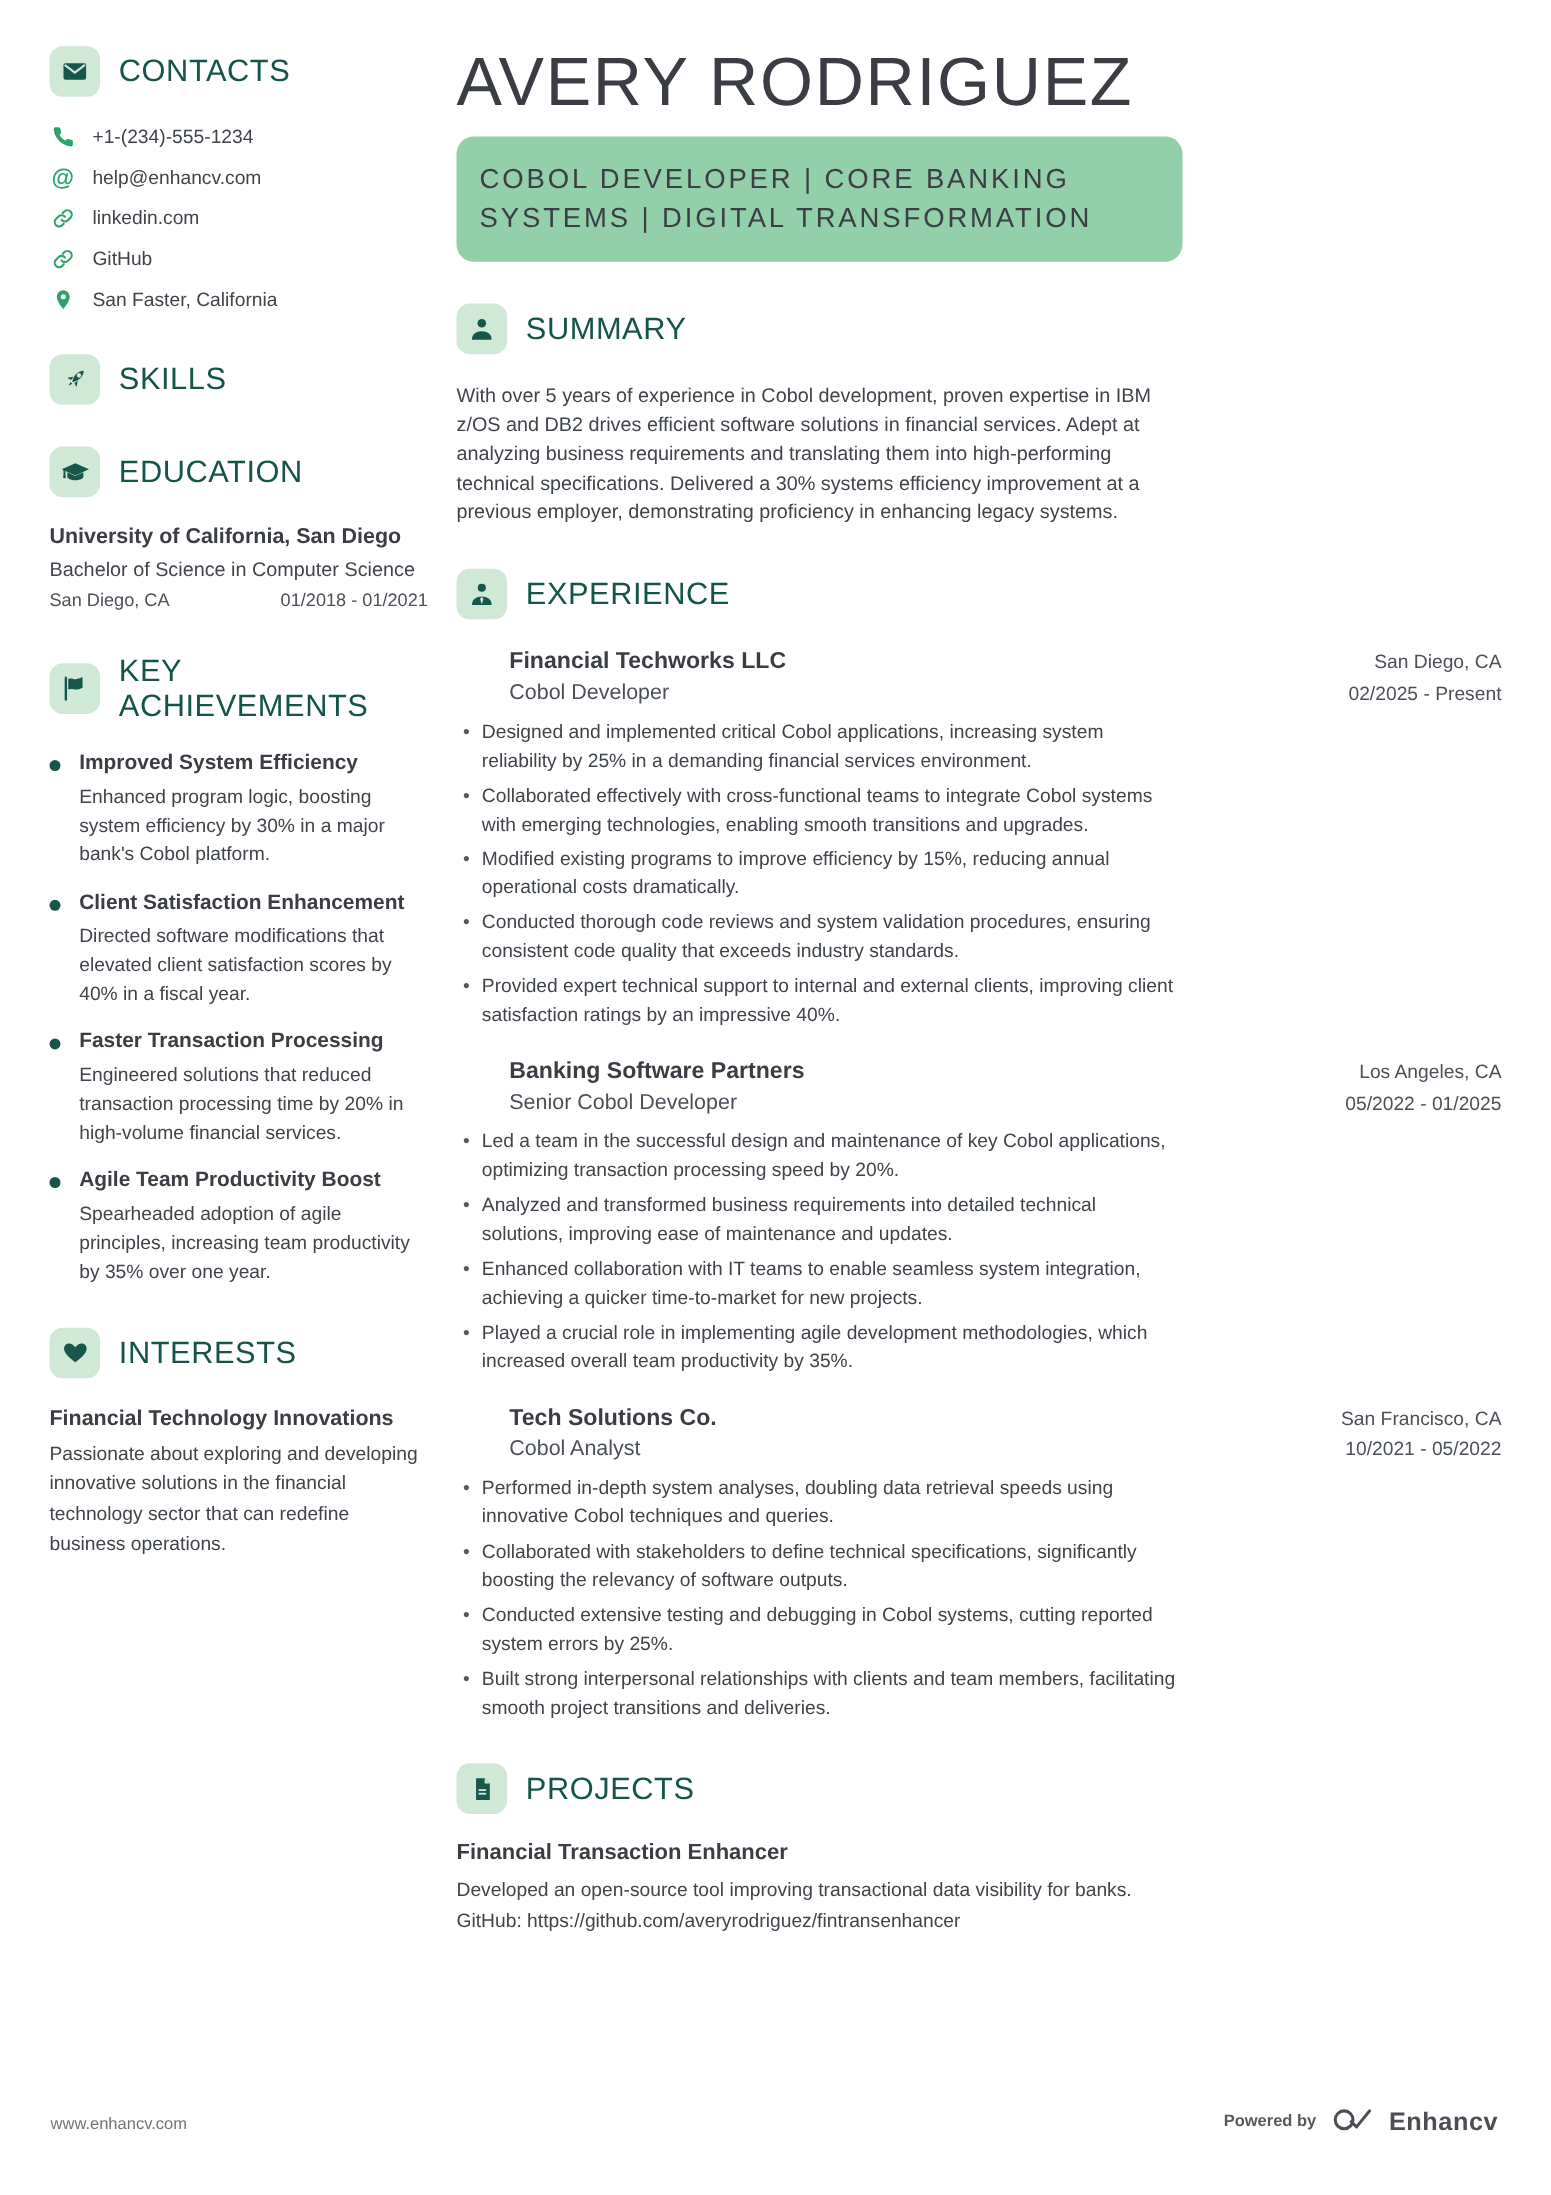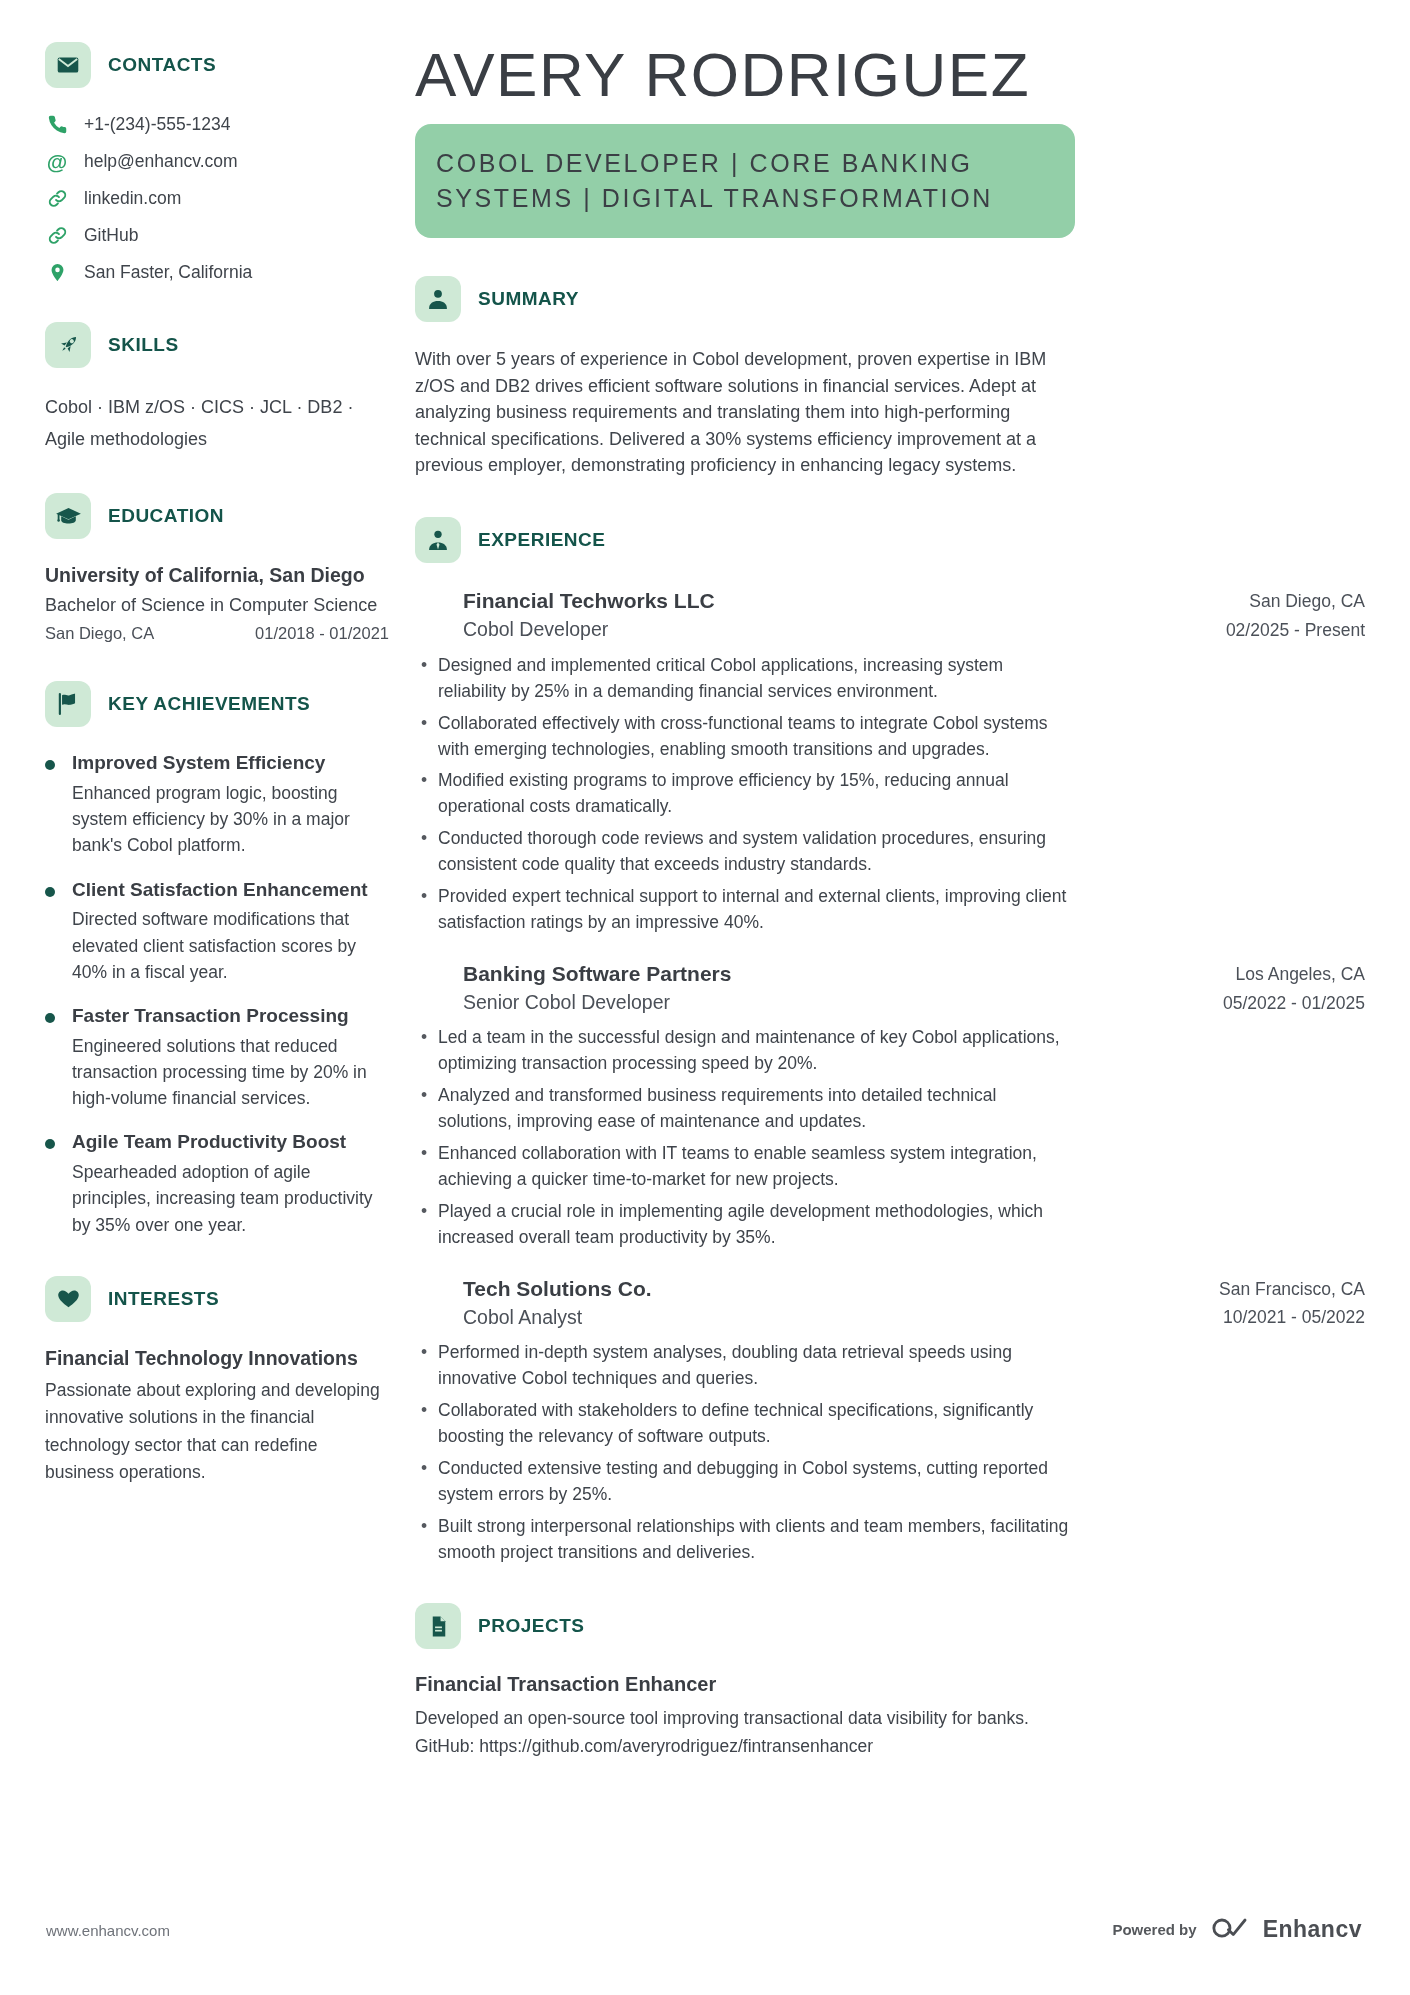--- a/index.html
+++ b/index.html
@@ -21,21 +21,21 @@
   }
   .page{display:flex;padding:42px 45px 0 45px;gap:26px;}
   .col-left{width:344px;flex-shrink:0;}
   .col-right{flex:1;min-width:0;}
 
   
   .sec-head{display:flex;align-items:center;gap:17px;margin-bottom:24px;}
   .icon-box{width:46px;height:46px;border-radius:12px;background:var(--icon-bg);
     display:flex;align-items:center;justify-content:center;flex-shrink:0;}
   .icon-box svg{display:block;}
-  .sec-title{font-size:19px;font-weight:bold;color:var(--teal-dark);letter-spacing:.5px;}
+  .sec-title{font-size:28px;font-weight:normal;color:var(--teal-dark);letter-spacing:.5px;}
 
   
   .side-sec{margin-bottom:38px;}
   .contact-list{list-style:none;}
   .contact-list li{display:flex;align-items:center;gap:15px;margin:13px 0;font-size:17.5px;color:var(--body);}
   .c-ico{width:24px;height:24px;display:flex;align-items:center;justify-content:center;flex-shrink:0;}
   .at-glyph{color:var(--green);font-size:21px;font-weight:bold;line-height:1;}
   .skills-text{font-size:18px;line-height:1.75;color:var(--body);}
   .edu-school{font-size:19.5px;font-weight:bold;color:var(--ink);line-height:1.3;}
   .edu-degree{font-size:18px;color:var(--body);line-height:1.38;margin-top:5px;}
@@ -144,21 +144,20 @@
                 <path d="M12 1.5C15 4.5 15.6 10 12 15 8.4 10 9 4.5 12 1.5Z"></path>
                 <path d="M9.6 11 6.5 15.5 10 14.5Z"></path>
                 <path d="M14.4 11 17.5 15.5 14 14.5Z"></path>
                 <path d="M11 16 12 19.5 13 16Z"></path>
                 <circle cx="12" cy="7" r="1.9" fill="#cfe9d6"></circle>
               </g>
             </svg>
         </span>
         <span class="sec-title">SKILLS</span>
       </div>
-      <div class="skills-text">Cobol · IBM z/OS · CICS · JCL · DB2 · Agile methodologies</div>
     </div>
 
     <div class="side-sec">
       <div class="sec-head">
         <span class="icon-box">
           <svg width="27" height="27" viewBox="0 0 24 24">
               <polygon points="12,4.5 23,9.5 12,14.5 1,9.5" fill="#17564b"></polygon>
               <path d="M5.5 11.8v3.5c0 1.7 2.9 3 6.5 3s6.5-1.3 6.5-3v-3.5L12 14.8Z" fill="#17564b"></path>
               <path d="M3.2 10.2v4.6" stroke="#17564b" stroke-width="1.6" stroke-linecap="round"></path>
               <circle cx="3.2" cy="15.6" r="1.1" fill="#17564b"></circle>

